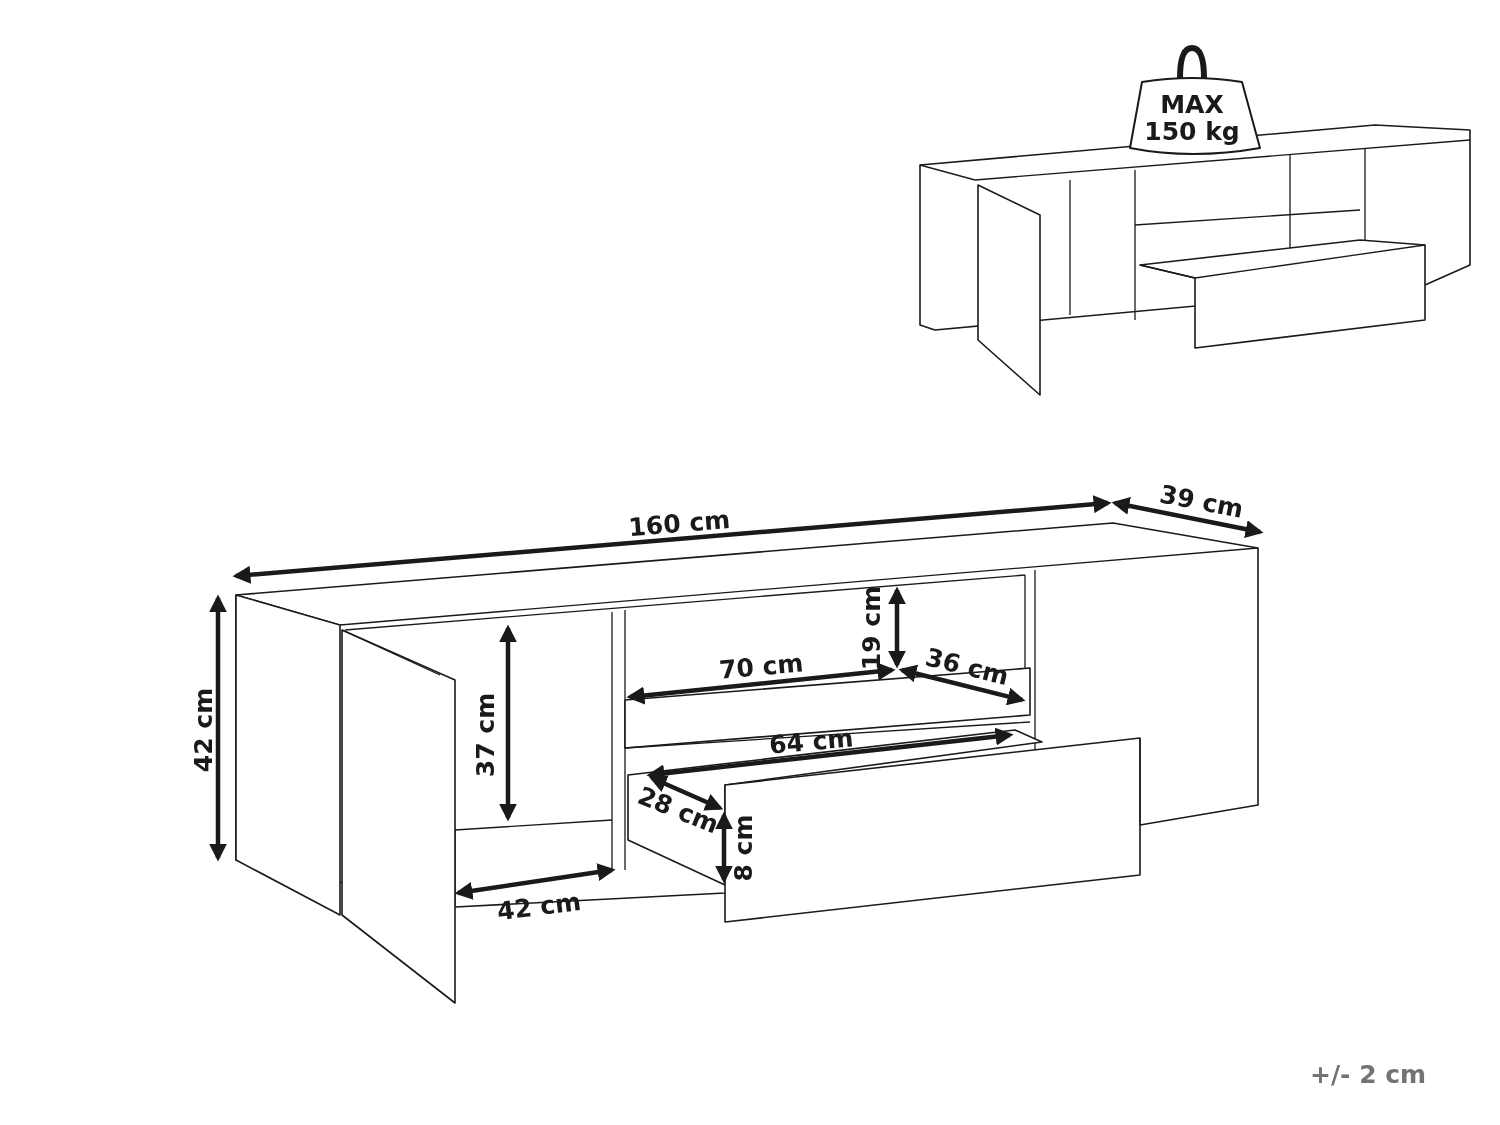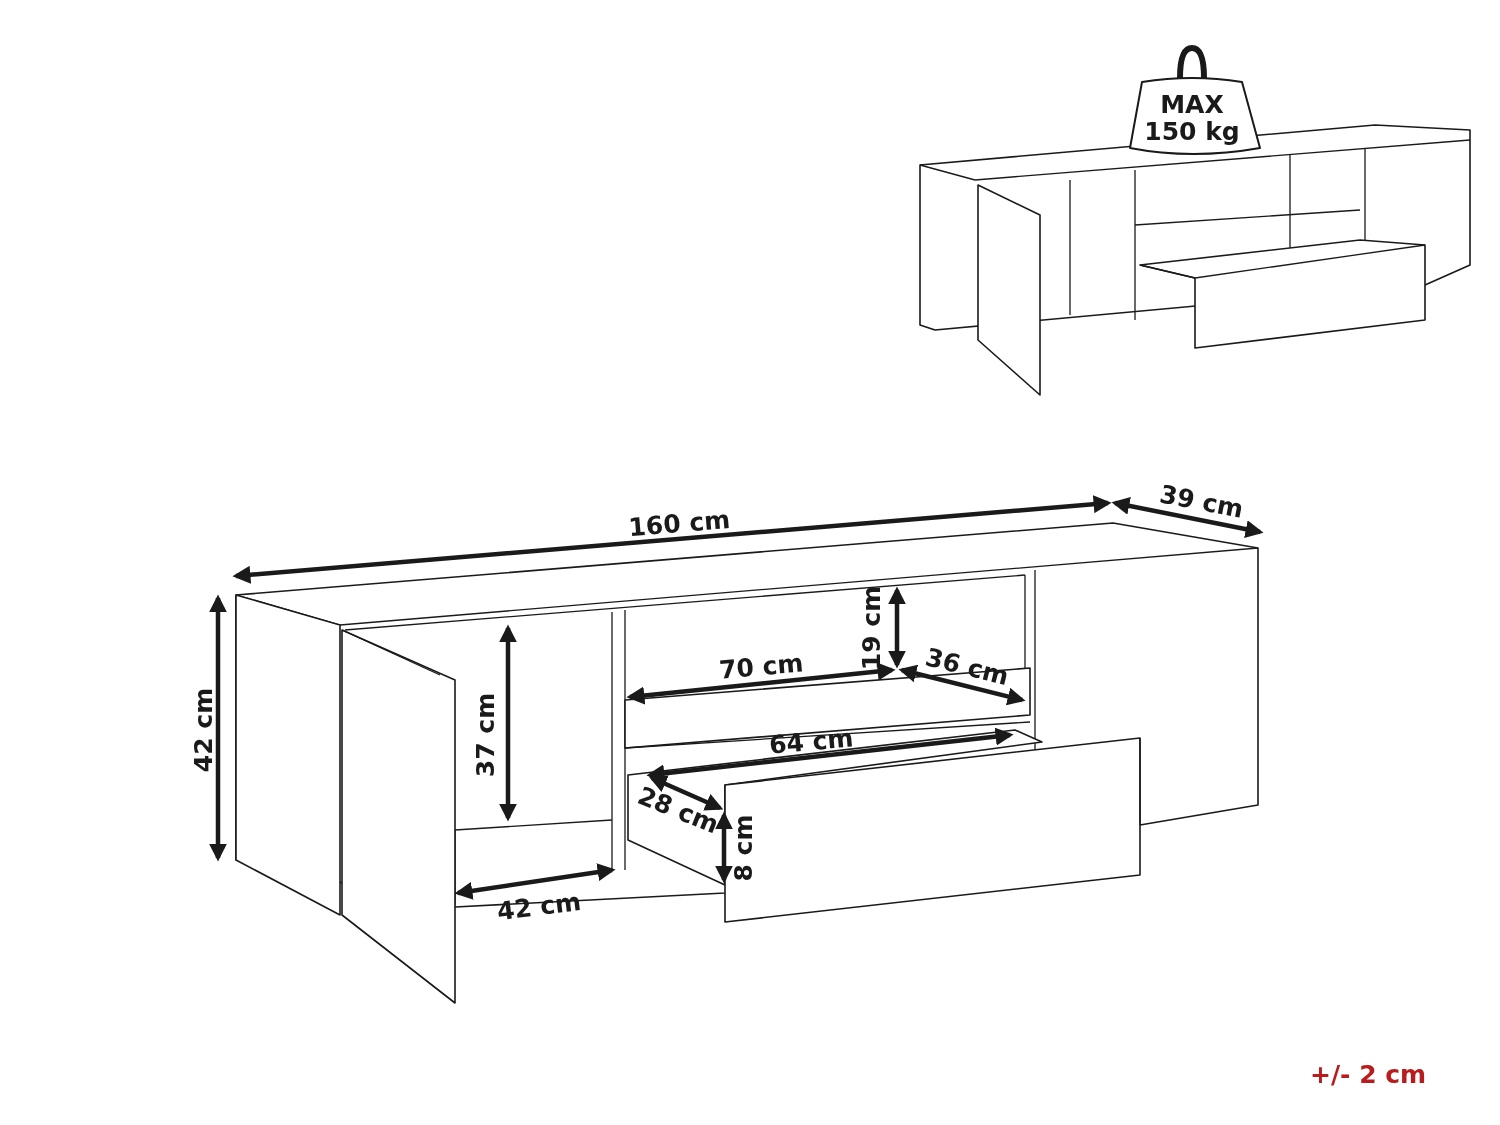--- a/index.html
+++ b/index.html
@@ -2,21 +2,21 @@
 <html><head>
 <meta charset="utf-8">
 <style>
   html,body{margin:0;padding:0;background:#fff;}
   body{width:1500px;height:1125px;position:relative;overflow:hidden;font-family:"DejaVu Sans",sans-serif;}
   svg{position:absolute;left:0;top:0;}
   .ln{stroke:#1a1a1a;stroke-width:1.6;fill:#fff;stroke-linejoin:round;}
   .ln2{stroke:#1a1a1a;stroke-width:1.3;fill:none;}
   .dim{stroke:#1a1a1a;stroke-width:4.5;fill:none;}
   .lbl{font-family:"DejaVu Sans",sans-serif;font-weight:bold;font-size:25px;fill:#1a1a1a;}
-  .tol{position:absolute;left:1310px;top:1060px;font-weight:bold;font-size:25px;color:#b91c1c;font-family:"DejaVu Sans",sans-serif;}
+  .tol{position:absolute;left:1310px;top:1060px;font-weight:bold;font-size:25px;color:#737373;font-family:"DejaVu Sans",sans-serif;}
 </style>
 </head>
 <body>
 
 <svg width="1500" height="1125" viewBox="0 0 1500 1125">
   <defs>
     <marker id="ah" viewBox="0 0 10 10" refX="8" refY="5" markerWidth="4" markerHeight="4" orient="auto-start-reverse">
       <path d="M0,0 L10,5 L0,10 z" fill="#1a1a1a"></path>
     </marker>
   </defs>

